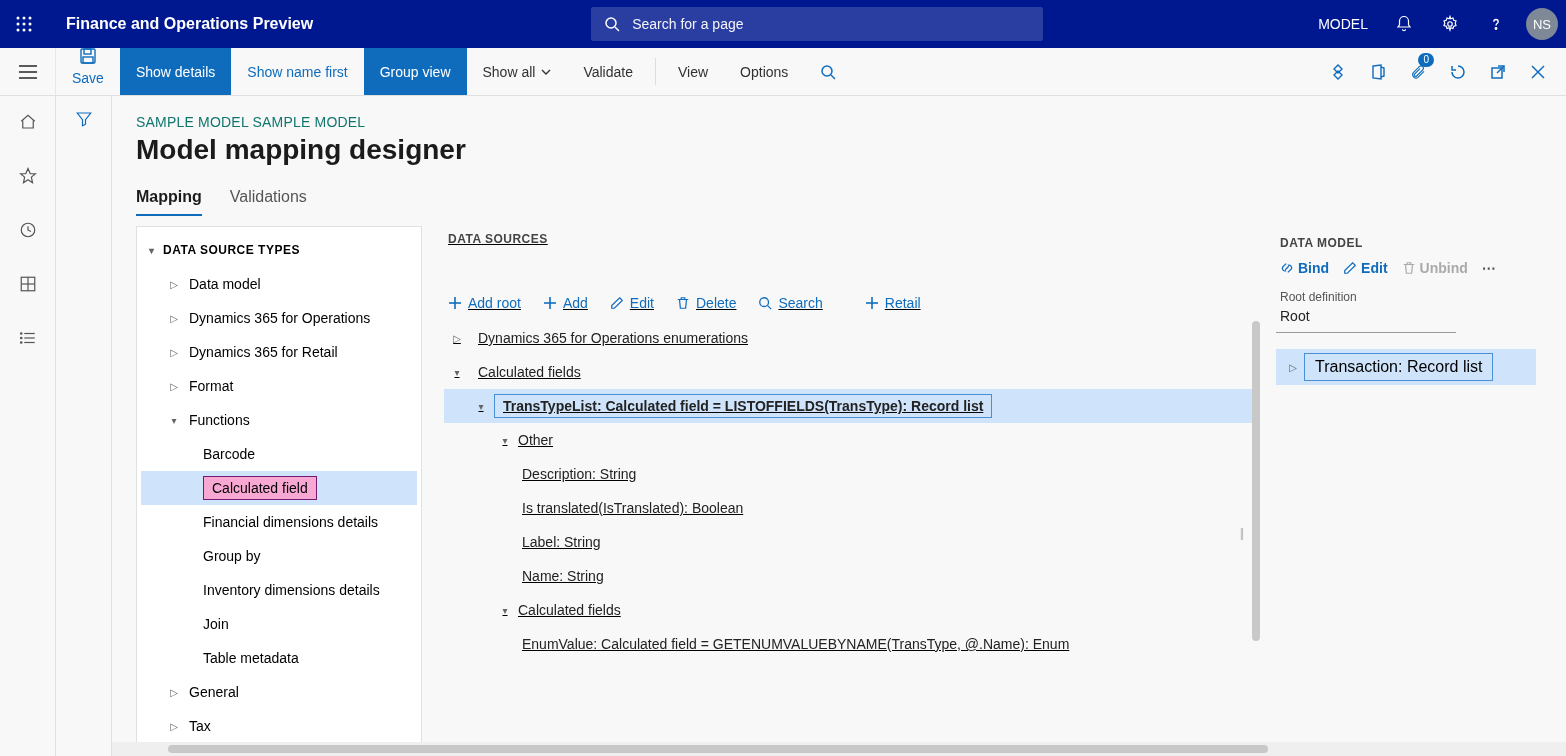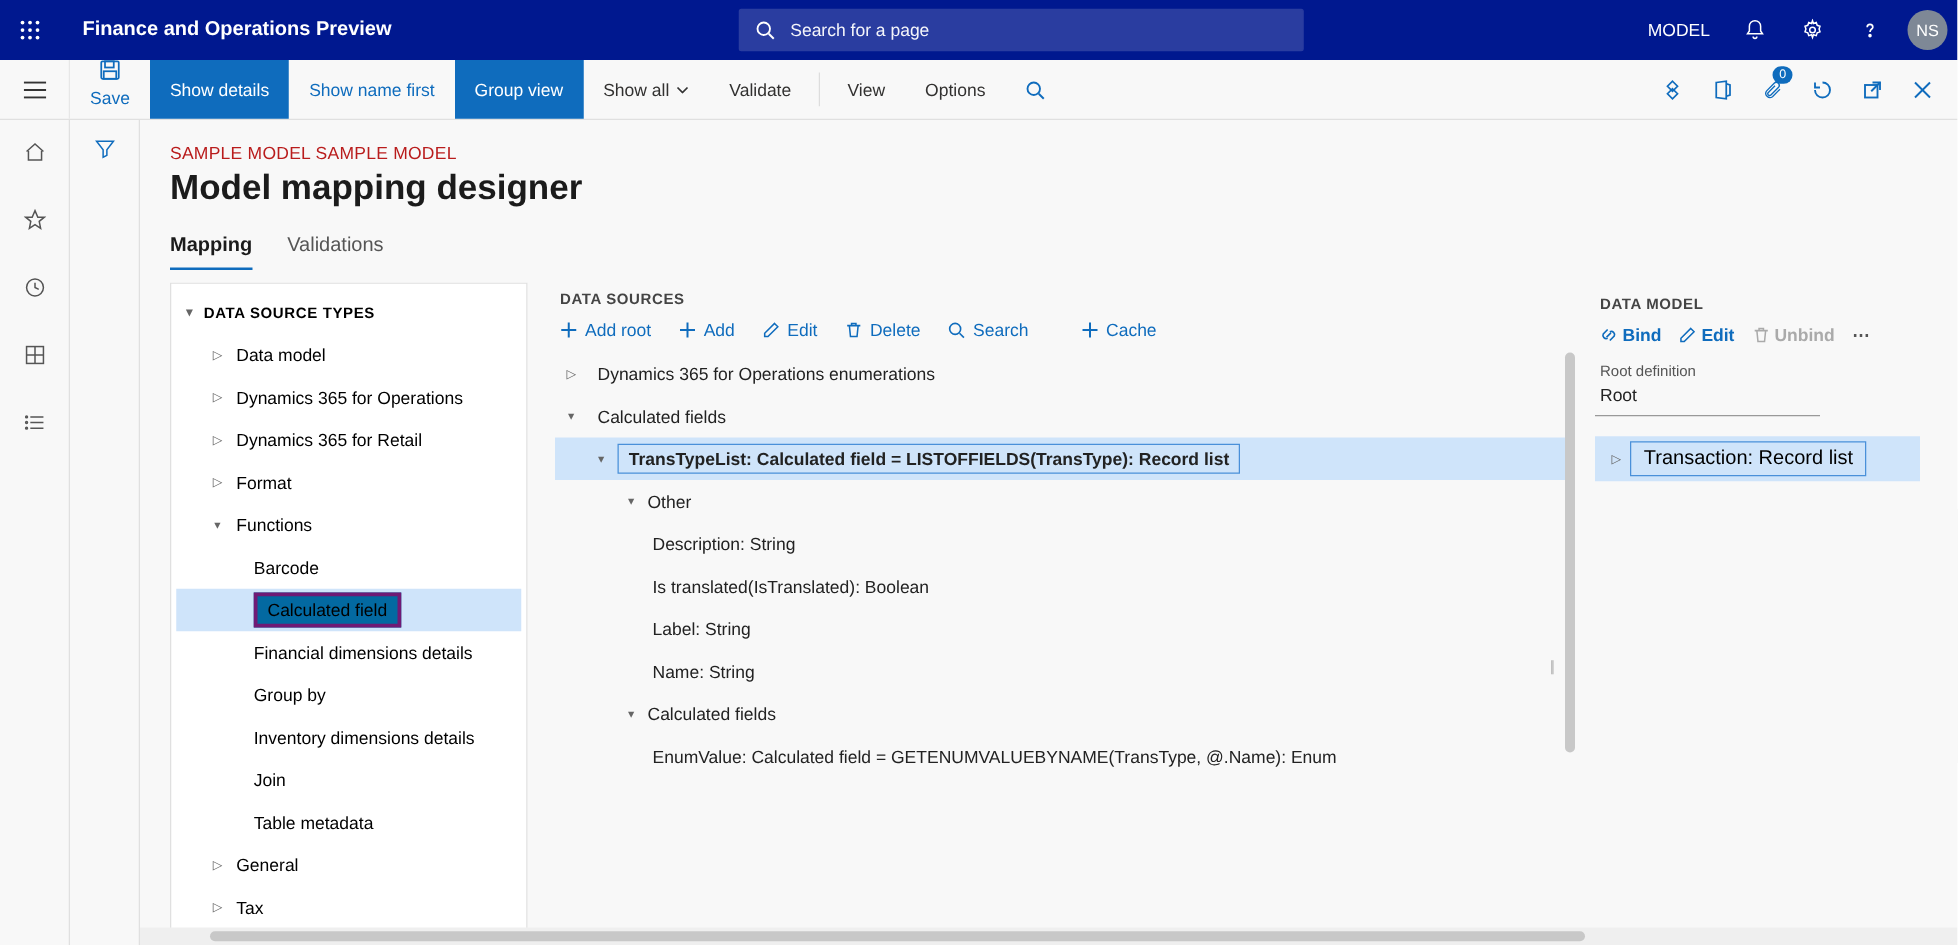--- a/index.html
+++ b/index.html
@@ -31,42 +31,42 @@
     .cmd-right { display: flex; align-items: center; padding-right: 8px; }
     .cmd-right .rico { width: 40px; height: 48px; display: flex; align-items: center; justify-content: center; cursor: pointer; color: #0f6cbd; position: relative; }
     .badge0 { position: absolute; top: 5px; right: 4px; background: #0f6cbd; color: #fff; font-size: 10px; padding: 0 5px; border-radius: 8px; line-height: 14px; height: 14px; }
 
     
     .main { display: flex; height: calc(756px - 48px - 48px); }
     .leftnav { width: 56px; background: #f8f8f8; border-right: 1px solid #e0e0e0; display: flex; flex-direction: column; align-items: center; padding-top: 10px; gap: 22px; }
     .leftnav .lico { width: 40px; height: 32px; display: flex; align-items: center; justify-content: center; cursor: pointer; color: #555; }
     .filterpane { width: 56px; background: #f8f8f8; border-right: 1px solid #e0e0e0; display: flex; justify-content: center; padding-top: 14px; }
     .content { flex: 1; background: #f8f8f8; padding: 18px 24px 0 24px; display: flex; flex-direction: column; overflow: hidden; position: relative; }
-    .breadcrumb { font-size: 14px; color: #b91c1c; letter-spacing: 0.2px; }
+    .breadcrumb { font-size: 14px; color: #0f766e; letter-spacing: 0.2px; }
     .page-title { font-size: 28px; font-weight: 600; color: #1b1b1b; margin-top: 4px; }
     
     .tabs { display: flex; gap: 28px; margin-top: 22px; }
     .tab { font-size: 16px; color: #555; padding-bottom: 8px; cursor: pointer; }
     .tab.active { color: #1b1b1b; font-weight: 600; border-bottom: 2px solid #0f6cbd; }
     
     .columns { display: flex; flex: 1; margin-top: 10px; gap: 14px; overflow: hidden; }
     
     
     .dst-panel { width: 286px; background: #fff; border: 1px solid #e0e0e0; padding: 10px 4px; overflow-y: auto; font-size: 14px;}
     .dst-header { font-weight: 700; font-size: 12px; letter-spacing: 0.5px; padding: 6px 8px 10px 22px; display: flex; align-items: center; gap: 8px; }
     .tree-row { display: flex; align-items: center; height: 34px; padding-left: 28px; gap: 10px; cursor: default; }
     .tree-row .tri { width: 10px; text-align: center; color: #666; font-size: 10px; }
     .tree-row.l2 { padding-left: 62px; }
     .tree-row.selected { background: #cfe4fa; }
-    .tree-row.selected .label-txt { border: 3px solid #701a75; padding: 3px 8px; background: #0369a1; }
-
-    
-    .ds-panel { flex: 1; padding: 0 8px; position: relative; }
+    .tree-row.selected .label-txt { border: 1px solid #701a75; padding: 3px 8px; background: #f9a8d4; }
+
+    
+    .ds-panel { flex: 1; padding: 0 8px; position: relative; text-decoration: underline; }
     .ds-header { font-weight: 700; font-size: 12px; letter-spacing: 0.5px; color: #444; padding: 6px 0 10px 4px; }
-    .ds-toolbar { display: flex; gap: 22px; align-items: flex-start; padding: 0 4px 10px 4px; }
+    .ds-toolbar { display: flex; gap: 22px; align-items: flex-start; padding: 0 4px 10px 4px; margin-top: 39px; }
     .ds-btn { display: flex; align-items: center; gap: 6px; color: #0f6cbd; font-size: 14px; cursor: pointer; }
     .ds-tree { font-size: 14px; color: #222; position: relative; }
     .ds-row { display: flex; align-items: center; min-height: 34px; padding: 0 6px; }
     .ds-row .tri { width: 14px; color: #666; font-size: 10px; text-align: center; }
     .ds-row.l0 { padding-left: 6px; }
     .ds-row.l1 { padding-left: 30px; }
     .ds-row.l2 { padding-left: 54px; }
     .ds-row.l3 { padding-left: 78px; }
     .ds-row.sel { background: #cfe4fa; }
     .ds-row.sel .ds-text { border: 1px solid #4a90d9; padding: 3px 8px; font-weight: 600; background: #cfe4fa; }
@@ -368,21 +368,21 @@
                 <circle cx="7" cy="7" r="5"></circle>
                 <line x1="11" y1="11" x2="15" y2="15"></line>
               </svg>
               <span>Search</span>
             </div>
           <div class="ds-btn" style="margin-left:20px;">
               <svg width="14" height="14" viewBox="0 0 14 14" stroke="#0f6cbd" stroke-width="1.6">
                 <line x1="7" y1="1" x2="7" y2="13"></line>
                 <line x1="1" y1="7" x2="13" y2="7"></line>
               </svg>
-              <span>Cache</span>
+              <span>Retail</span>
             </div>
         </div>
         <div class="ds-tree">
           <div class="ds-row l0">
               <span class="tri">▷</span>
               <span style="width:14px;"></span>
               <span class="ds-text">Dynamics 365 for Operations enumerations</span>
             </div>
           <div class="ds-row l0">
               <span class="tri">▾</span>

